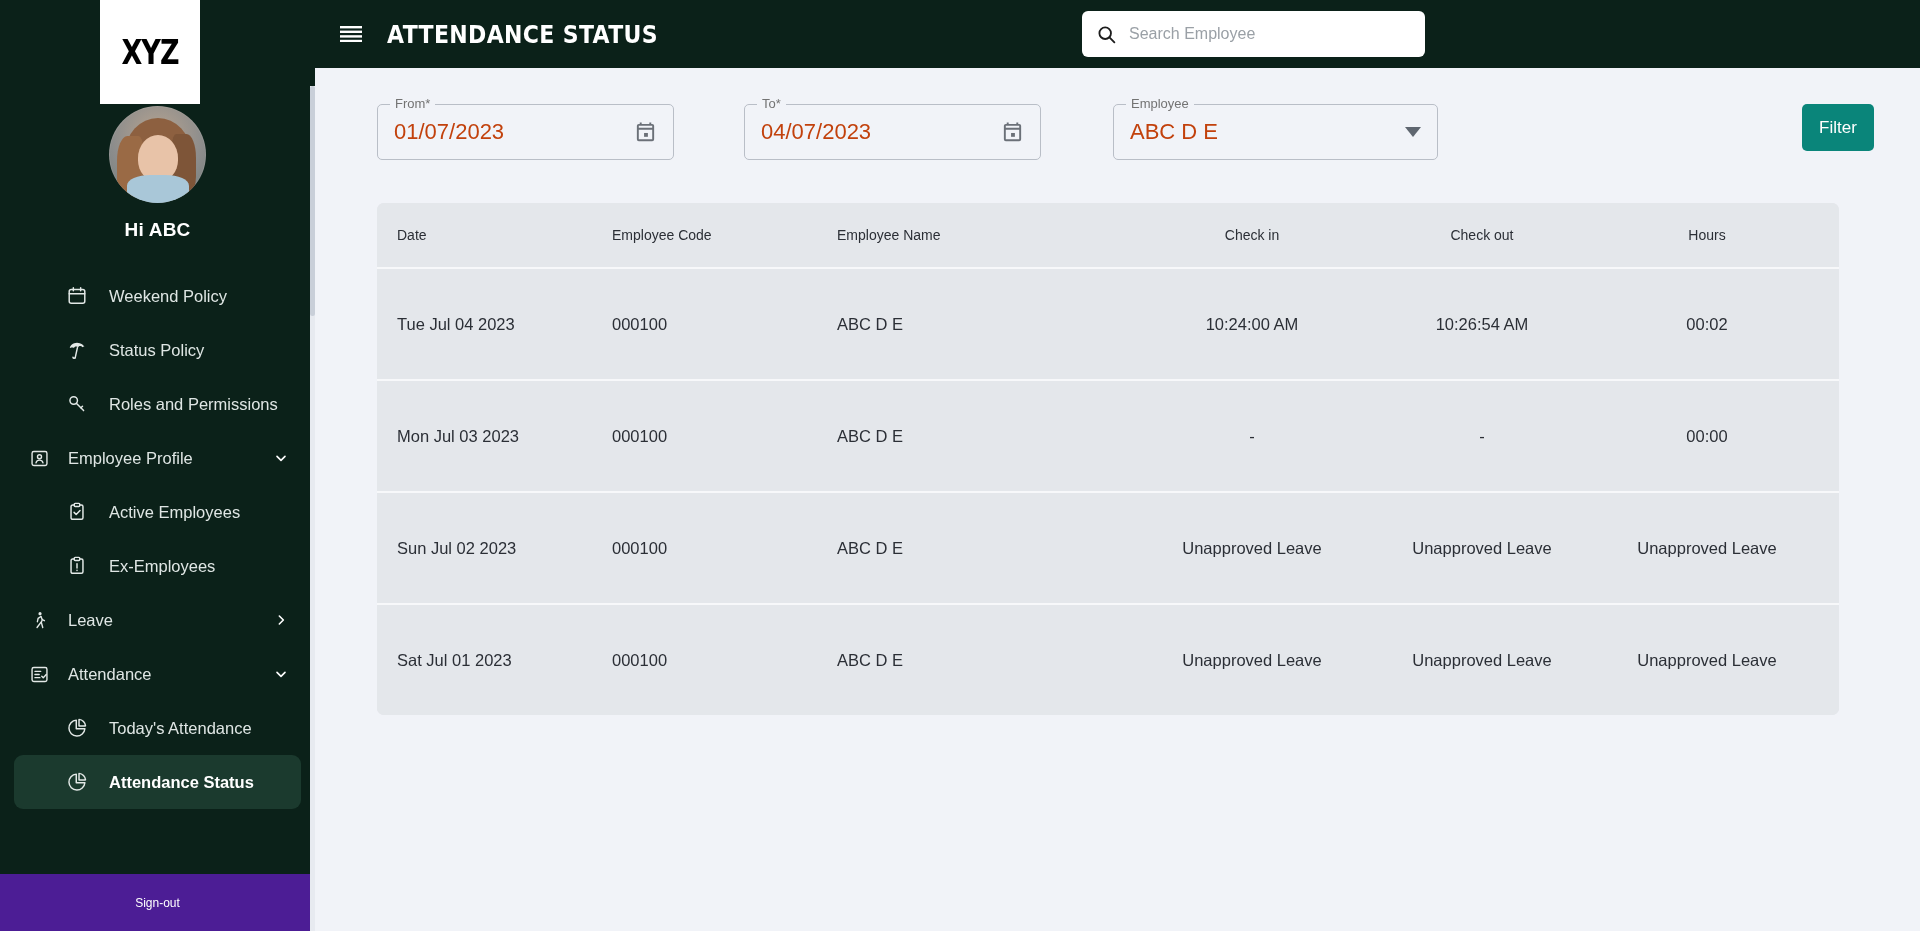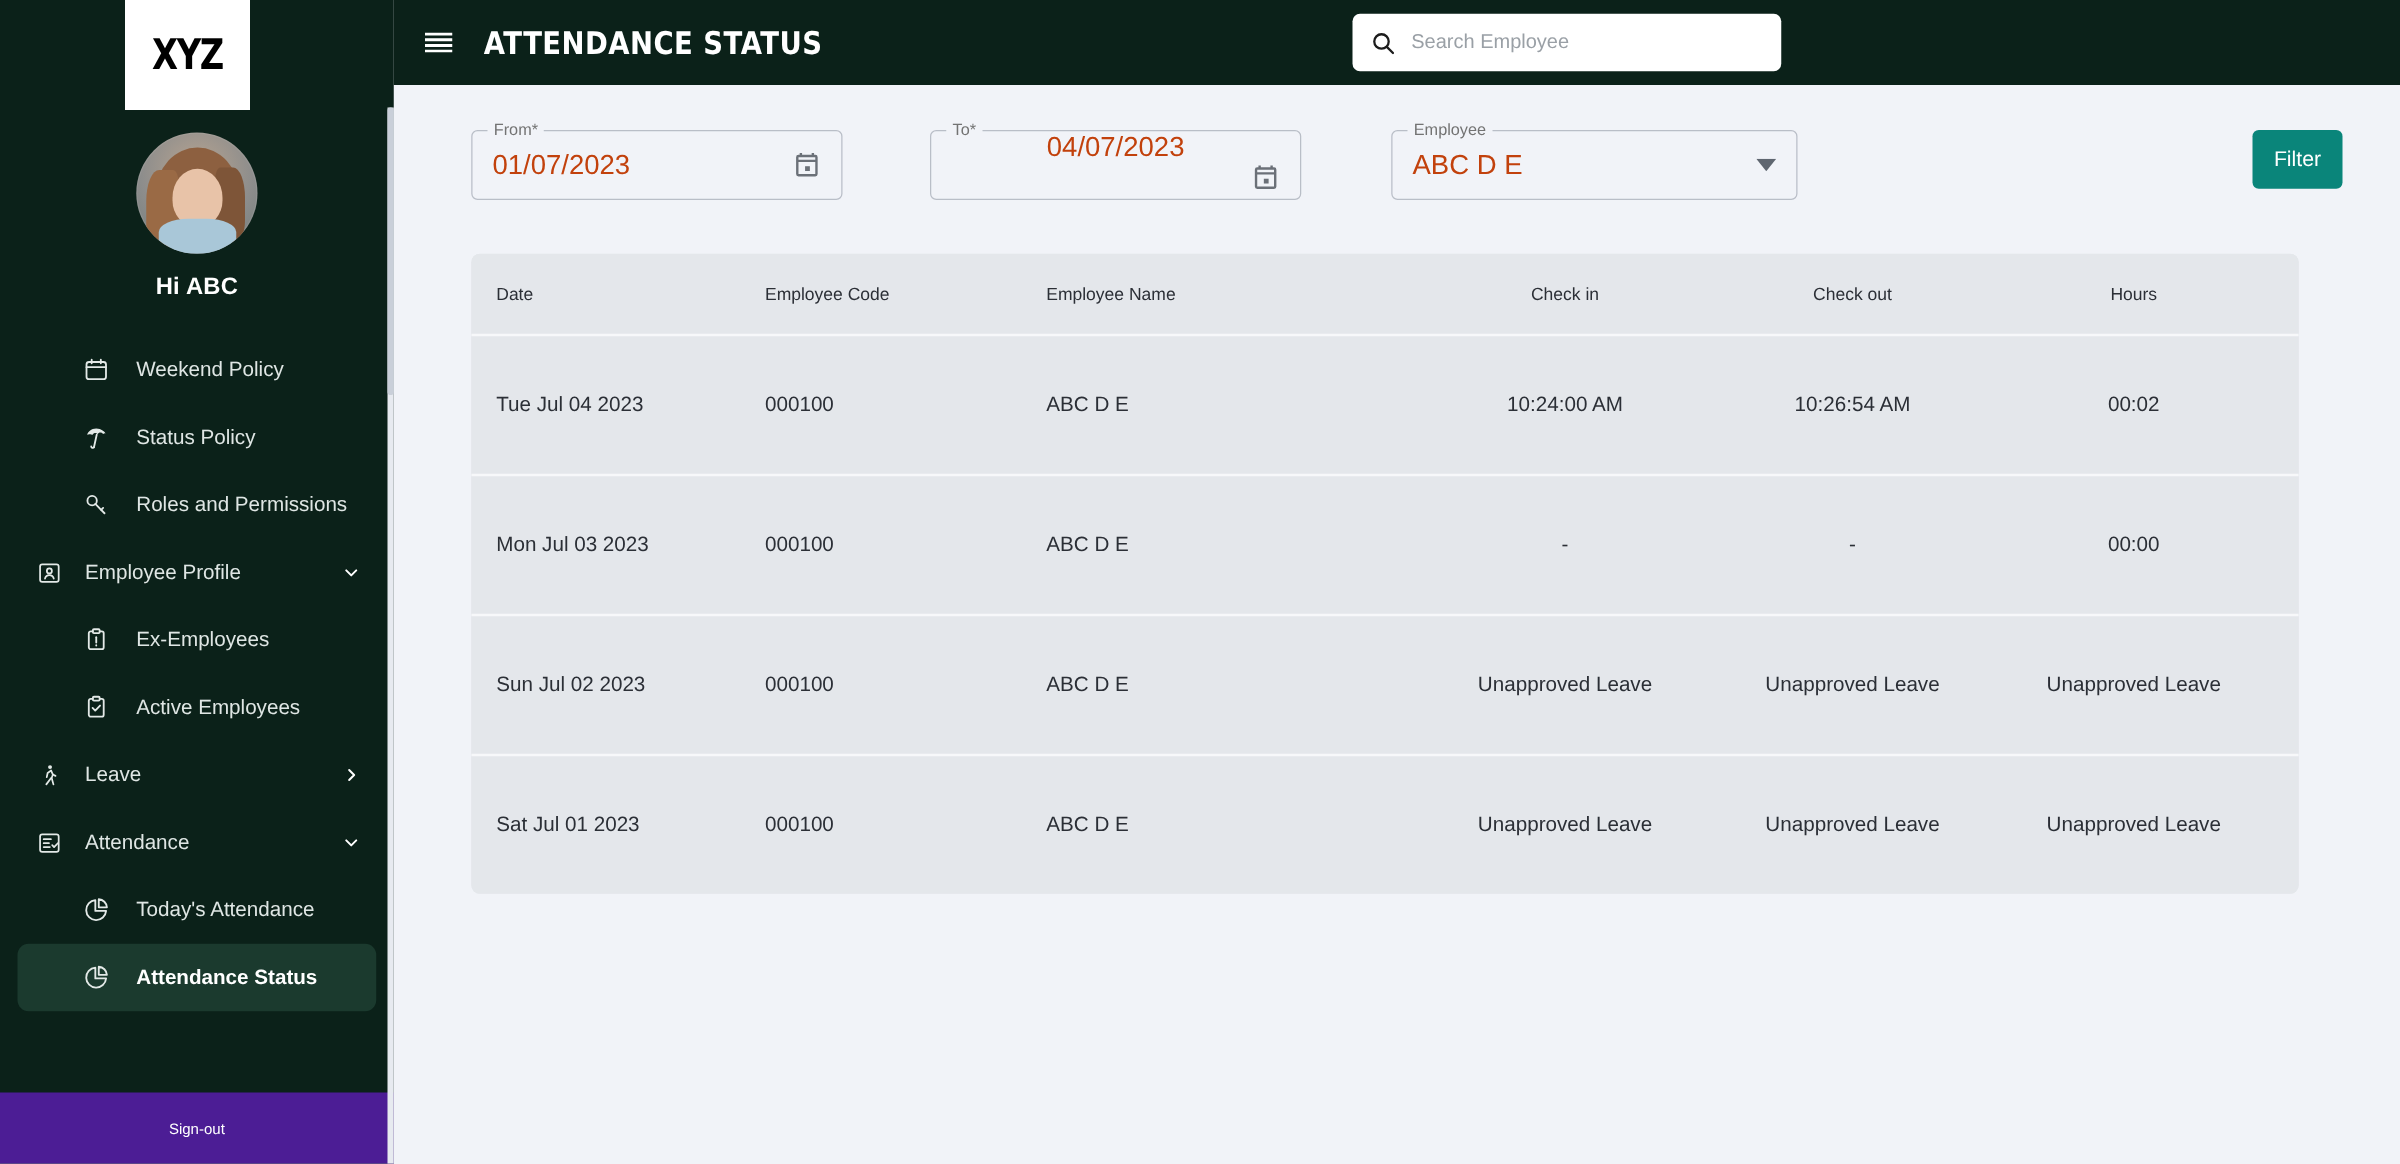--- a/index.html
+++ b/index.html
@@ -15,21 +15,21 @@
   
   .sidebar {
     width: 315px; height: 931px;
     background: #0b2119;
     display: flex; flex-direction: column;
     position: relative; z-index: 5;
     flex: 0 0 315px;
   }
   .brand-row { height: 88px; display: flex; align-items: flex-start; }
   .logo-box {
-    width: 100px; height: 88px;
+    width: 100px; height: 104px;
     margin-left: 100px;
     background: #ffffff;
     display: flex; align-items: center; justify-content: center;
   }
   .logo-mark {
     font-family: "DejaVu Sans", sans-serif;
     font-weight: 700; font-size: 27px; color: #000;
     letter-spacing: -1px;
     transform: scaleY(1.25);
   }
@@ -143,21 +143,21 @@
     padding: 0 16px;
   }
   .field .legend {
     position: absolute; top: -9px; left: 12px;
     background: #f1f3f8; padding: 0 5px;
     font-size: 13px; color: #737373;
   }
   .field .val { font-size: 22px; color: #c2410c; }
   .field .trail { margin-left: auto; display: flex; align-items: center; }
   .f-from { width: 297px; }
-  .f-to   { width: 297px; margin-left: 70px; flex-direction: column; }
+  .f-to   { width: 297px; margin-left: 70px; }
   .f-emp  { width: 325px; margin-left: 72px; }
   .filter-btn {
     margin-left: auto; margin-top: 0;
     background: #0a857a; color: #fff;
     border: 0; border-radius: 5px;
     width: 72px; height: 47px;
     font-size: 17px; cursor: pointer;
     font-family: "Liberation Sans", sans-serif;
   }
 
@@ -253,35 +253,35 @@
             <svg width="16" height="16" viewBox="0 0 24 24" fill="none" stroke="#ffffff" stroke-width="2.4" stroke-linecap="round" stroke-linejoin="round">
               <path d="M6 9.5l6 6 6-6"></path>
             </svg>
           </span>
         </div>
         <div class="nav-item lvl2">
           <span class="ico">
             <svg width="22" height="22" viewBox="0 0 24 24" fill="none" stroke="#e3e9e7" stroke-width="1.6" stroke-linecap="round" stroke-linejoin="round">
               <path d="M9 4.4H7.2a1.7 1.7 0 0 0-1.7 1.7v12.2a1.7 1.7 0 0 0 1.7 1.7h9.6a1.7 1.7 0 0 0 1.7-1.7V6.1a1.7 1.7 0 0 0-1.7-1.7H15"></path>
               <rect x="9" y="2.6" width="6" height="3.4" rx="1"></rect>
+              <path d="M8.8 12.4l2.3 2.3 4.2-4.4"></path>
+            </svg>
+          </span>
+          <span class="lbl">Active Employees</span>
+        </div>
+        <div class="nav-item lvl2">
+          <span class="ico">
+            <svg width="22" height="22" viewBox="0 0 24 24" fill="none" stroke="#e3e9e7" stroke-width="1.6" stroke-linecap="round" stroke-linejoin="round">
+              <path d="M9 4.4H7.2a1.7 1.7 0 0 0-1.7 1.7v12.2a1.7 1.7 0 0 0 1.7 1.7h9.6a1.7 1.7 0 0 0 1.7-1.7V6.1a1.7 1.7 0 0 0-1.7-1.7H15"></path>
+              <rect x="9" y="2.6" width="6" height="3.4" rx="1"></rect>
               <line x1="12" y1="9.6" x2="12" y2="14.2"></line>
               <line x1="12" y1="16.6" x2="12" y2="16.8"></line>
             </svg>
           </span>
           <span class="lbl">Ex-Employees</span>
-        </div>
-        <div class="nav-item lvl2">
-          <span class="ico">
-            <svg width="22" height="22" viewBox="0 0 24 24" fill="none" stroke="#e3e9e7" stroke-width="1.6" stroke-linecap="round" stroke-linejoin="round">
-              <path d="M9 4.4H7.2a1.7 1.7 0 0 0-1.7 1.7v12.2a1.7 1.7 0 0 0 1.7 1.7h9.6a1.7 1.7 0 0 0 1.7-1.7V6.1a1.7 1.7 0 0 0-1.7-1.7H15"></path>
-              <rect x="9" y="2.6" width="6" height="3.4" rx="1"></rect>
-              <path d="M8.8 12.4l2.3 2.3 4.2-4.4"></path>
-            </svg>
-          </span>
-          <span class="lbl">Active Employees</span>
         </div>
         <div class="nav-item lvl1">
           <span class="ico">
             <svg width="21" height="21" viewBox="0 0 24 24" fill="none" stroke="#e3e9e7" stroke-width="1.6" stroke-linecap="round" stroke-linejoin="round">
               <circle cx="12.6" cy="4.2" r="1.8" fill="#e3e9e7" stroke="none"></circle>
               <path d="M13.6 7.4 10.4 9.6l-.8 3.8"></path>
               <path d="M13.6 7.4l1.6 3.6-1.1 3.1 1.6 5.9"></path>
               <path d="M13.6 14.1 9.2 20"></path>
               <path d="M15.2 11 17.6 12.2"></path>
             </svg>

